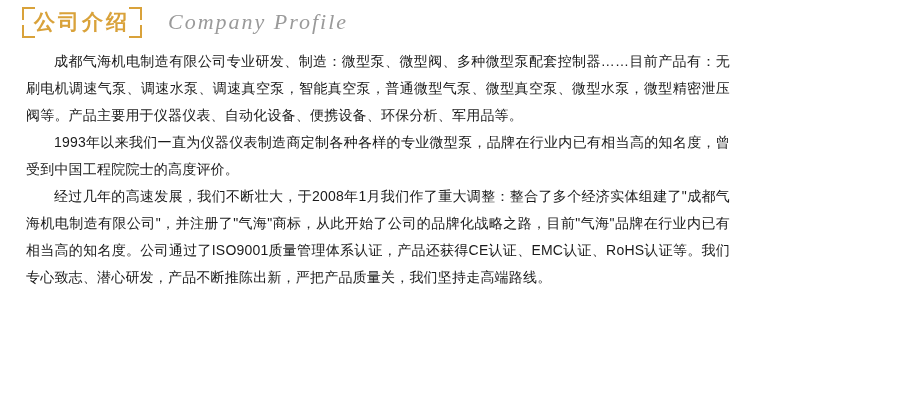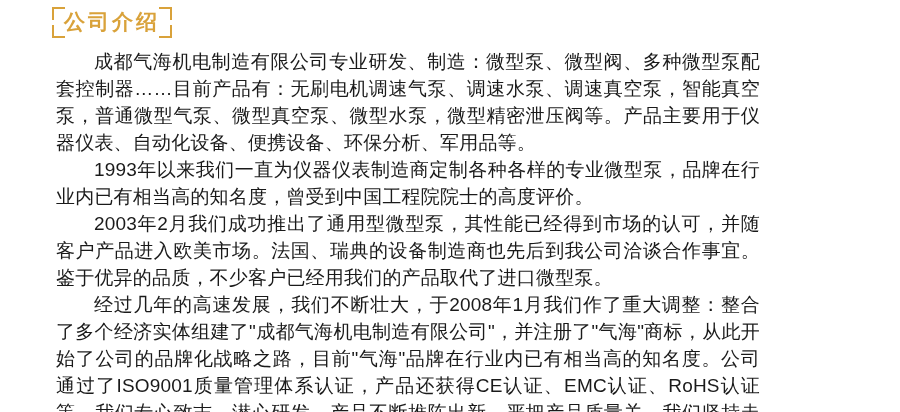--- a/index.html
+++ b/index.html
@@ -12,21 +12,20 @@
     background: #ffffff;
     font-family: "Liberation Sans", sans-serif;
     color: #222222;
     overflow: hidden;
   }
   .page {
     position: relative;
     width: 756px;
     height: 412px;
     box-sizing: border-box;
-    margin-left: 30px;
   }
 
   
   .header {
     position: relative;
     height: 44px;
     padding-left: 22px;
     display: flex;
     align-items: center;
   }
@@ -66,21 +65,21 @@
     letter-spacing: 2px;
     color: #9a9a9a;
     white-space: nowrap;
   }
 
   
   .content {
     padding: 4px 26px 0 26px;
   }
   .para {
-    font-size: 19px;
+    font-size: 14px;
     line-height: 27px;
     color: #1a1a1a;
     text-indent: 2em;
     margin: 0 0 0 0;
     text-align: justify;
     letter-spacing: 0.2px;
   }
 </style>
 </head>
 <body>
@@ -88,22 +87,22 @@
 <div class="page">
 
   <div class="header">
     <div class="title-box">
       <span class="corner tl"></span>
       <span class="corner tr"></span>
       <span class="corner bl"></span>
       <span class="corner br"></span>
       <span class="title-cn">公司介绍</span>
     </div>
+    <span class="title-en">Company  Profile</span>
   </div>
 
   <div class="content">
     <p class="para">成都气海机电制造有限公司专业研发、制造：微型泵、微型阀、多种微型泵配套控制器……目前产品有：无刷电机调速气泵、调速水泵、调速真空泵，智能真空泵，普通微型气泵、微型真空泵、微型水泵，微型精密泄压阀等。产品主要用于仪器仪表、自动化设备、便携设备、环保分析、军用品等。</p>
     <p class="para">1993年以来我们一直为仪器仪表制造商定制各种各样的专业微型泵，品牌在行业内已有相当高的知名度，曾受到中国工程院院士的高度评价。</p>
-    <p class="para">2003年2月我们成功推出了通用型微型泵，其性能已经得到市场的认可，并随客户产品进入欧美市场。法国、瑞典的设备制造商也先后到我公司洽谈合作事宜。鉴于优异的品质，不少客户已经用我们的产品取代了进口微型泵。</p>
     <p class="para">经过几年的高速发展，我们不断壮大，于2008年1月我们作了重大调整：整合了多个经济实体组建了"成都气海机电制造有限公司"，并注册了"气海"商标，从此开始了公司的品牌化战略之路，目前"气海"品牌在行业内已有相当高的知名度。公司通过了ISO9001质量管理体系认证，产品还获得CE认证、EMC认证、RoHS认证等。我们专心致志、潜心研发，产品不断推陈出新，严把产品质量关，我们坚持走高端路线。</p>
   </div>
 
 </div>
 
 </body></html>

